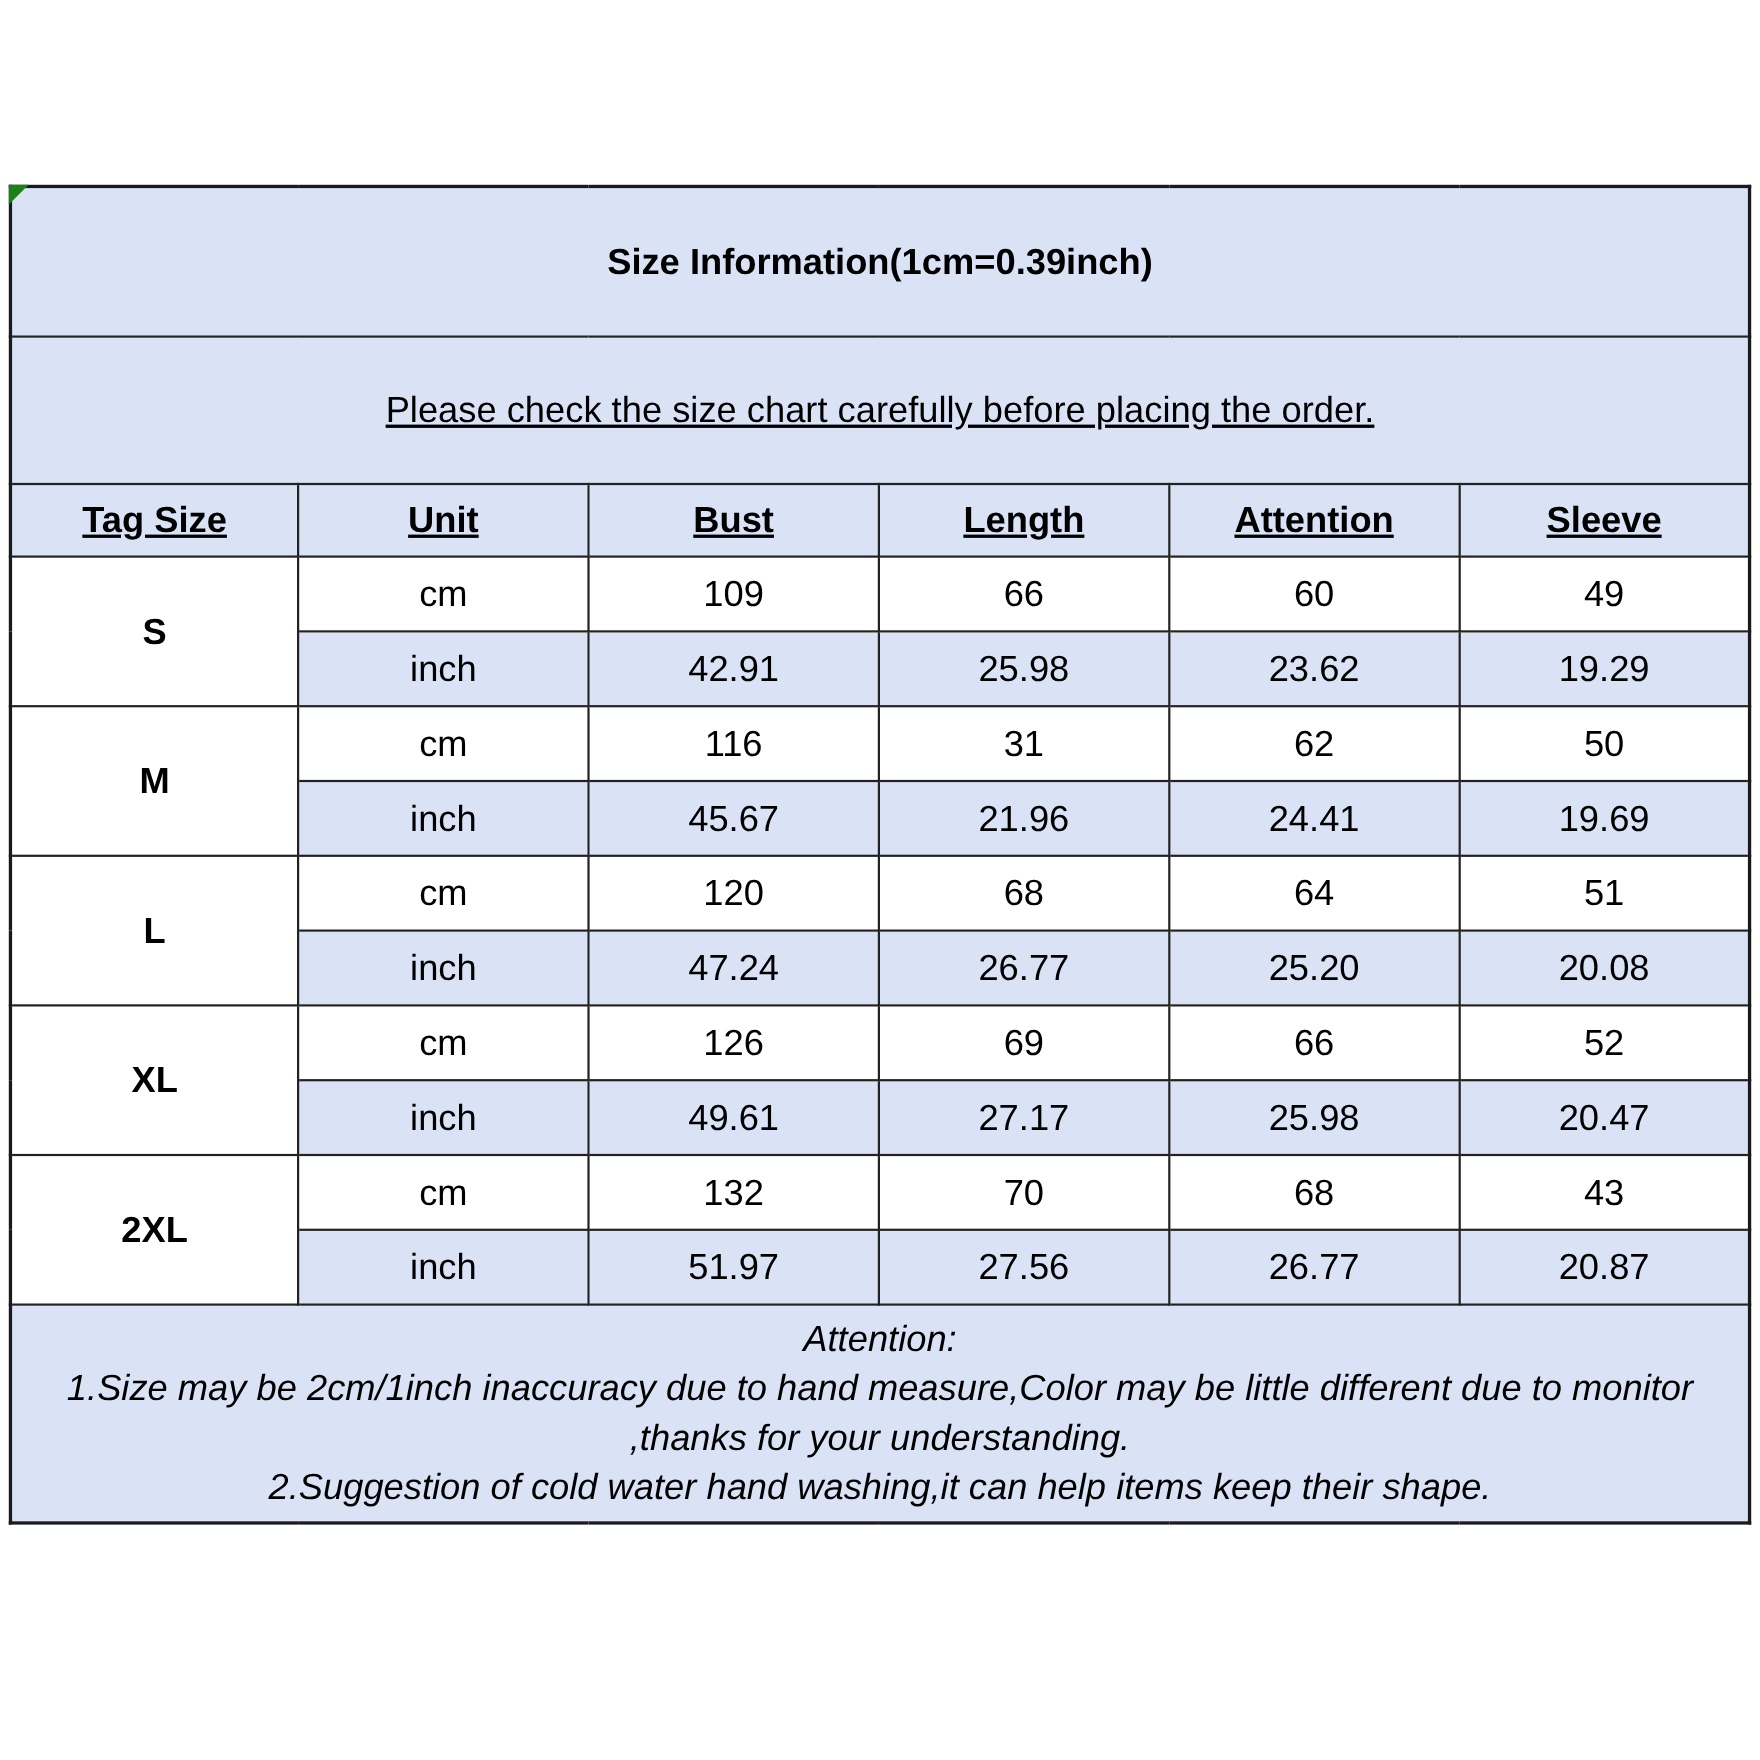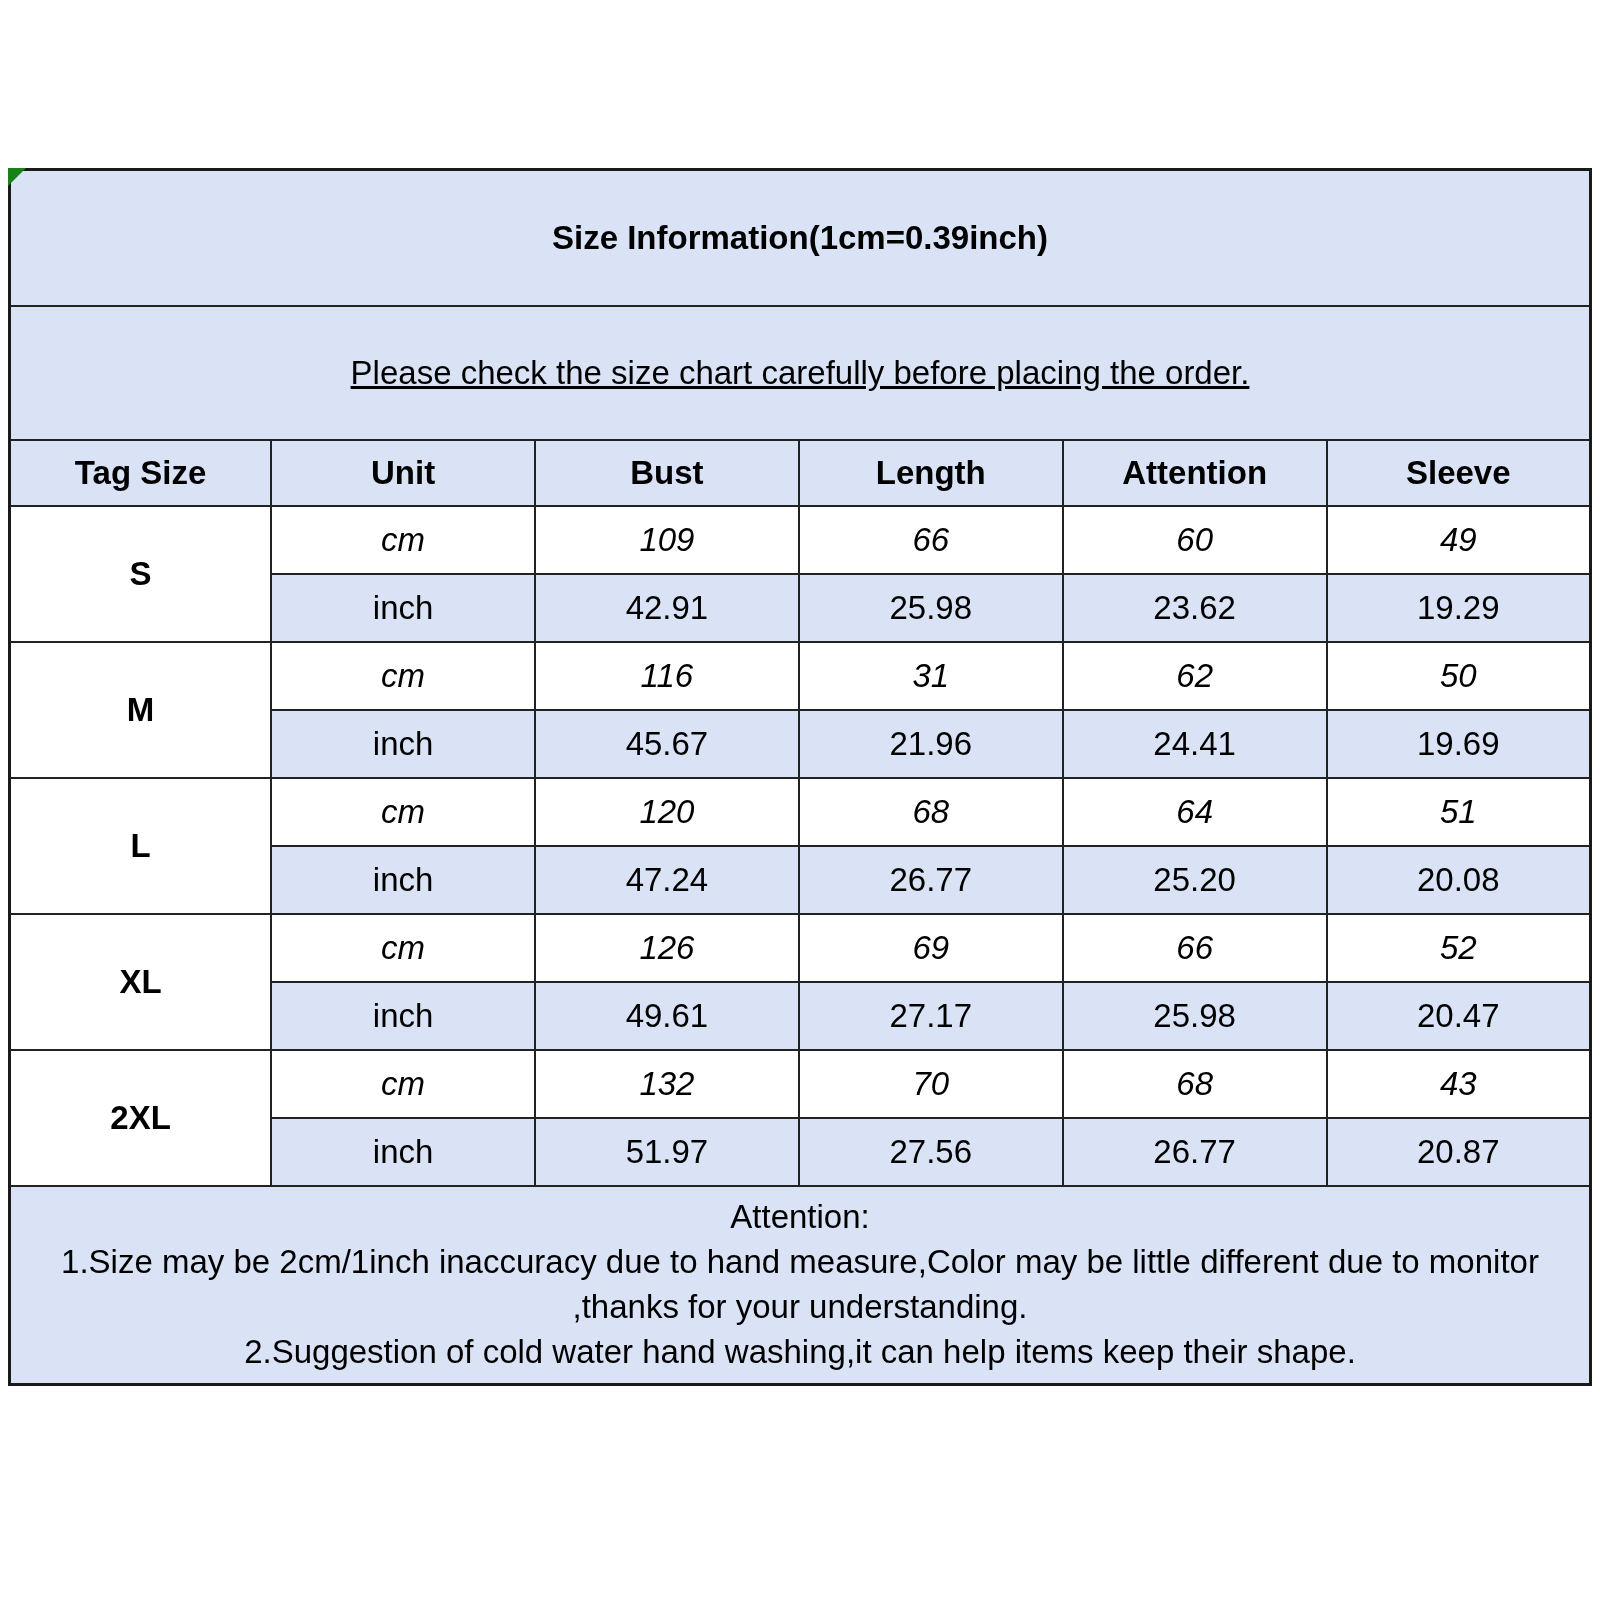--- a/index.html
+++ b/index.html
@@ -42,53 +42,54 @@
   }
   table.size-table td, table.size-table th {
     border: 2px solid #222222;
     text-align: center;
     vertical-align: middle;
     font-size: 33px;
     overflow: hidden;
     padding: 0;
   }
   .blue { background: #d9e3f5; }
-  .white { background: #ffffff; font-style: italic; }
+  .white { background: #ffffff; }
   .title-cell {
     height: 134px;
     vertical-align: bottom;
     font-weight: bold;
     font-size: 35px;
     padding-bottom: 8px;
   }
   .subtitle-cell {
     height: 132px;
     font-size: 34px;
     text-decoration: underline;
   }
   .head-cell {
     height: 64px;
     font-weight: bold;
     font-size: 34px;
+    text-decoration: underline;
   }
   .data-cell { height: 66px; }
   .tag-cell {
     font-weight: bold;
     font-size: 35px;
     background: #ffffff;
   }
   .attention-cell {
     text-align: left;
     vertical-align: top;
     padding: 26px 12px 10px 12px;
     font-size: 34px;
     line-height: 1.36;
     height: 196px;
   }
-  .attention-cell p { margin: 0; }
+  .attention-cell p { margin: 0; font-style: italic; }
 </style>
 </head>
 <body>
 
 <div class="canvas">
   <div class="sheet">
     <div class="corner-flag"></div>
     <table class="size-table">
       <colgroup>
         <col style="width:16.55%">

